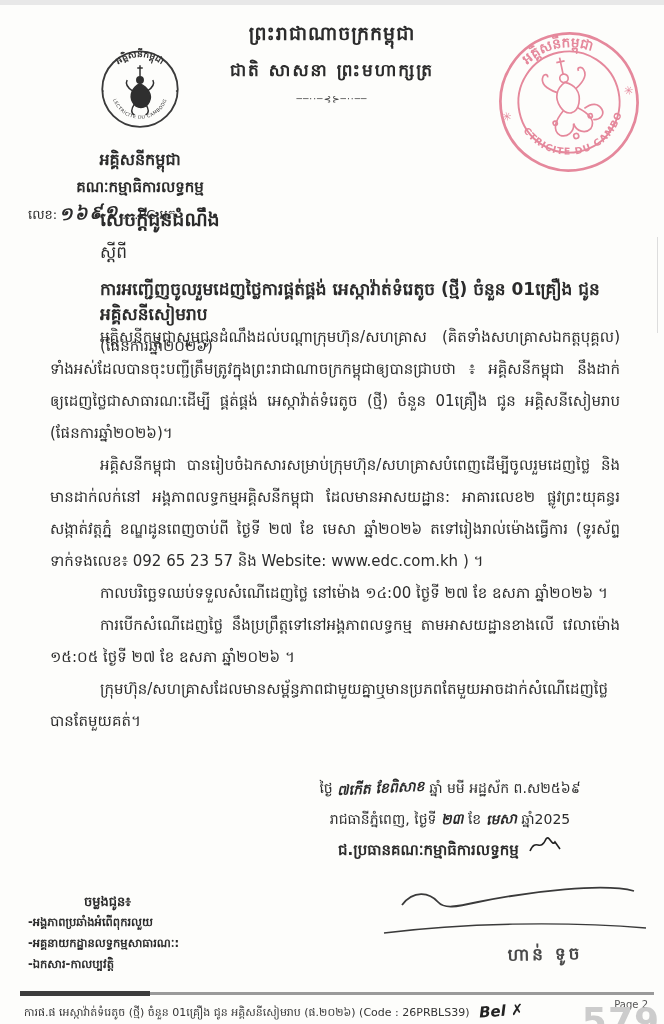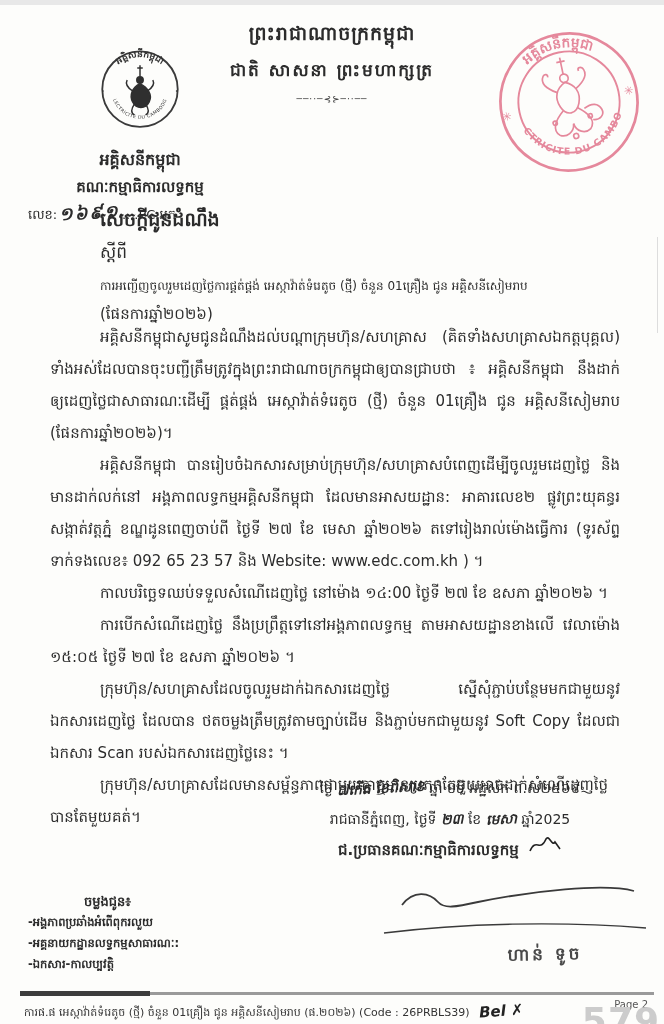--- a/index.html
+++ b/index.html
@@ -19,21 +19,21 @@
   .committee{font-size:15px;font-weight:bold;margin-top:4px;}
   .ref-line{position:absolute;top:196px;left:28px;font-size:13px;white-space:nowrap;}
   .hand{font-style:italic;font-weight:bold;display:inline-block;transform:rotate(-3deg);}
   .ref-number{font-size:18px;margin:0 2px;letter-spacing:2px;}
   .stamp-wrap{position:absolute;top:18px;left:490px;width:158px;height:158px;
     transform:rotate(-12deg);opacity:.88;}
   
   .title-block{position:absolute;top:202px;left:100px;right:55px;}
   .doc-heading{font-size:19px;font-weight:bold;}
   .doc-subheading{font-size:17px;font-weight:normal;margin-top:6px;}
-  .doc-subject1{font-size:12px;margin-top:12px;}
+  .doc-subject1{font-size:17px;margin-top:12px;font-weight:bold;}
   .doc-subject2{font-size:15px;margin-top:8px;}
   
   .body-block{position:absolute;top:316px;left:50px;width:570px;}
   .body-block p{margin:0;font-size:15px;line-height:32px;text-align:justify;text-indent:50px;}
   
   .date-block{position:absolute;top:768px;left:270px;right:34px;text-align:center;font-size:14px;line-height:31px;}
   .signer-title{font-weight:bold;font-size:15px;white-space:nowrap;}
   .paraph{display:inline-block;vertical-align:middle;margin-left:4px;}
   .sig-wrap{position:absolute;top:866px;left:382px;width:268px;height:70px;}
   .sig-name{position:absolute;top:938px;left:455px;width:180px;text-align:center;
@@ -138,21 +138,20 @@
     <div class="doc-subheading">ស្តីពី</div>
     <div class="doc-subject1">ការអញ្ជើញចូលរួមដេញថ្លៃការផ្គត់ផ្គង់ អេស្កាវ៉ាត់ទំរេតូច (ថ្មី) ចំនួន 01គ្រឿង ជូន អគ្គិសនីសៀមរាប</div>
     <div class="doc-subject2">(ផែនការឆ្នាំ២០២៦)</div>
   </div>
 
   <div class="body-block">
     <p>អគ្គិសនីកម្ពុជាសូមជូនដំណឹងដល់បណ្តាក្រុមហ៊ុន/សហគ្រាស (គិតទាំងសហគ្រាសឯកត្តបុគ្គល) ទាំងអស់ដែលបានចុះបញ្ជីត្រឹមត្រូវក្នុងព្រះរាជាណាចក្រកម្ពុជាឲ្យបានជ្រាបថា ៖ អគ្គិសនីកម្ពុជា នឹងដាក់ឲ្យដេញថ្លៃជាសាធារណៈដើម្បី ផ្គត់ផ្គង់ អេស្កាវ៉ាត់ទំរេតូច (ថ្មី) ចំនួន 01គ្រឿង ជូន អគ្គិសនីសៀមរាប (ផែនការឆ្នាំ២០២៦)។</p>
     <p>អគ្គិសនីកម្ពុជា បានរៀបចំឯកសារសម្រាប់ក្រុមហ៊ុន/សហគ្រាសបំពេញដើម្បីចូលរួមដេញថ្លៃ និងមានដាក់លក់នៅ អង្គភាពលទ្ធកម្មអគ្គិសនីកម្ពុជា ដែលមានអាសយដ្ឋាន: អាគារលេខ២ ផ្លូវព្រះយុគន្ធរ សង្កាត់វត្តភ្នំ ខណ្ឌដូនពេញចាប់ពី ថ្ងៃទី ២៧ ខែ មេសា ឆ្នាំ២០២៦ តទៅរៀងរាល់ម៉ោងធ្វើការ (ទូរស័ព្ទទាក់ទងលេខ៖ 092 65 23 57 និង Website: www.edc.com.kh ) ។</p>
     <p>កាលបរិច្ឆេទឈប់ទទួលសំណើដេញថ្លៃ នៅម៉ោង ១៤:00 ថ្ងៃទី ២៧ ខែ ឧសភា ឆ្នាំ២០២៦ ។</p>
     <p>ការបើកសំណើដេញថ្លៃ នឹងប្រព្រឹត្តទៅនៅអង្គភាពលទ្ធកម្ម តាមអាសយដ្ឋានខាងលើ វេលាម៉ោង ១៥:០៥ ថ្ងៃទី ២៧ ខែ ឧសភា ឆ្នាំ២០២៦ ។</p>
-    <p>ក្រុមហ៊ុន/សហគ្រាសដែលចូលរួមដាក់ឯកសារដេញថ្លៃ ស្នើសុំភ្ជាប់បន្ថែមមកជាមួយនូវឯកសារដេញថ្លៃ ដែលបាន ថតចម្លងត្រឹមត្រូវតាមច្បាប់ដើម និងភ្ជាប់មកជាមួយនូវ Soft Copy ដែលជាឯកសារ Scan របស់ឯកសារដេញថ្លៃនេះ ។</p>
     <p>ក្រុមហ៊ុន/សហគ្រាសដែលមានសម្ព័ន្ធភាពជាមួយគ្នាឬមានប្រភពតែមួយអាចដាក់សំណើដេញថ្លៃបានតែមួយគត់។</p>
   </div>
 
   <div class="date-block">
     <div>
       <span>ថ្ងៃ</span>
       <span class="hand">៧កើត ខែពិសាខ</span>
       <span>ឆ្នាំ មមី អដ្ឋស័ក ព.ស២៥៦៩</span>
     </div>
     <div>

